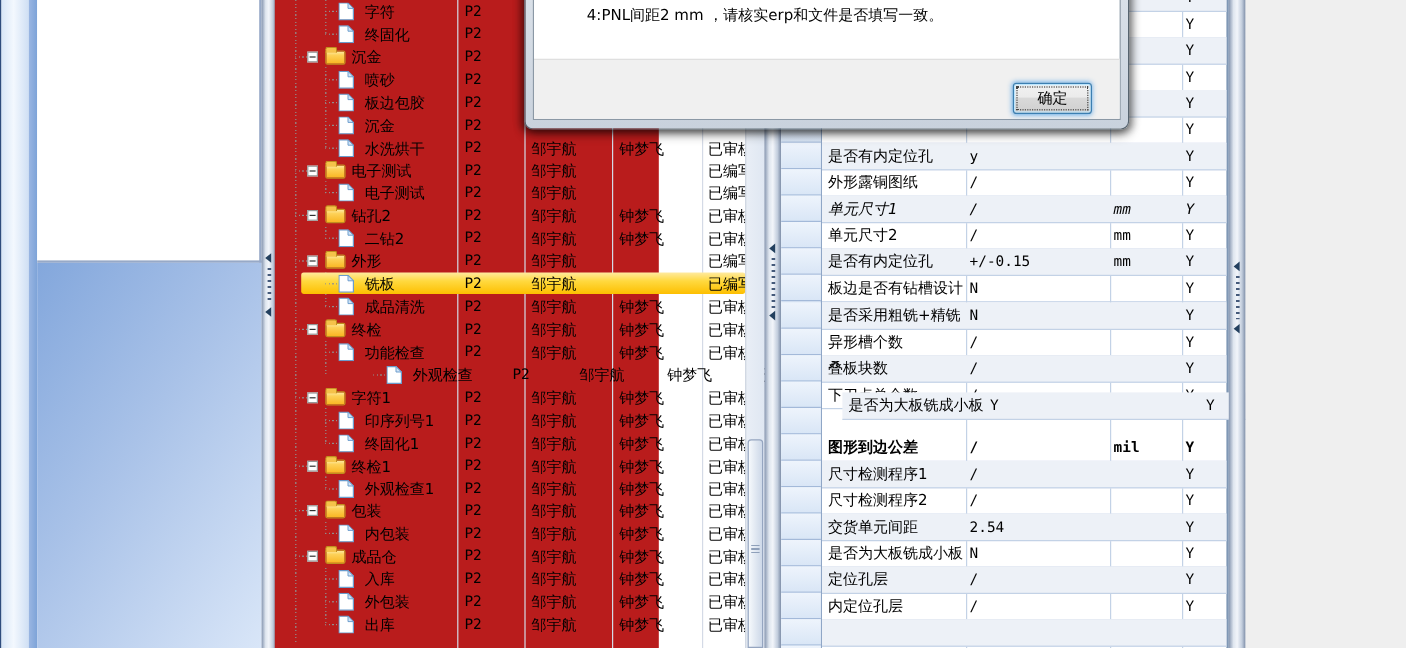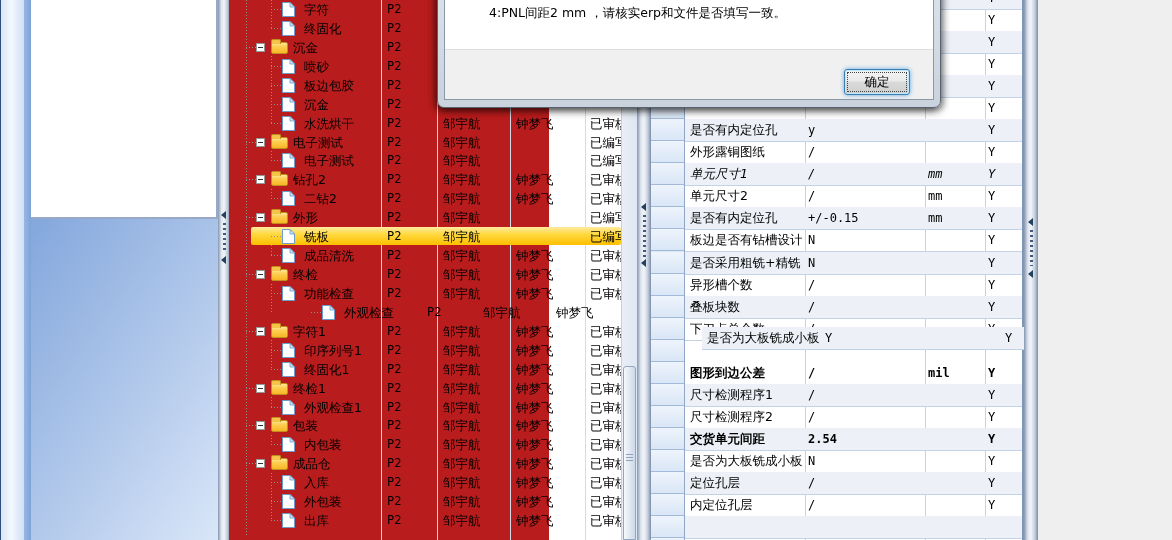--- a/index.html
+++ b/index.html
@@ -613,21 +613,21 @@
           <span class="p-value latin">/</span>
           <span class="p-unit latin"></span>
           <span class="p-flag latin">Y</span>
         </div>
         <div class="prow" style="top: 405.85px;">
           <span class="p-label">尺寸检测程序2</span>
           <span class="p-value latin">/</span>
           <span class="p-unit latin"></span>
           <span class="p-flag latin">Y</span>
         </div>
-        <div class="prow alt" style="top: 427.9px; font-weight: bold;">
+        <div class="prow alt" style="top: 427.9px;">
           <span class="p-label">交货单元间距</span>
           <span class="p-value latin">2.54</span>
           <span class="p-unit latin"></span>
           <span class="p-flag latin">Y</span>
         </div>
         <div class="prow" style="top: 449.95px;">
           <span class="p-label">是否为大板铣成小板</span>
           <span class="p-value latin">N</span>
           <span class="p-unit latin"></span>
           <span class="p-flag latin">Y</span>

